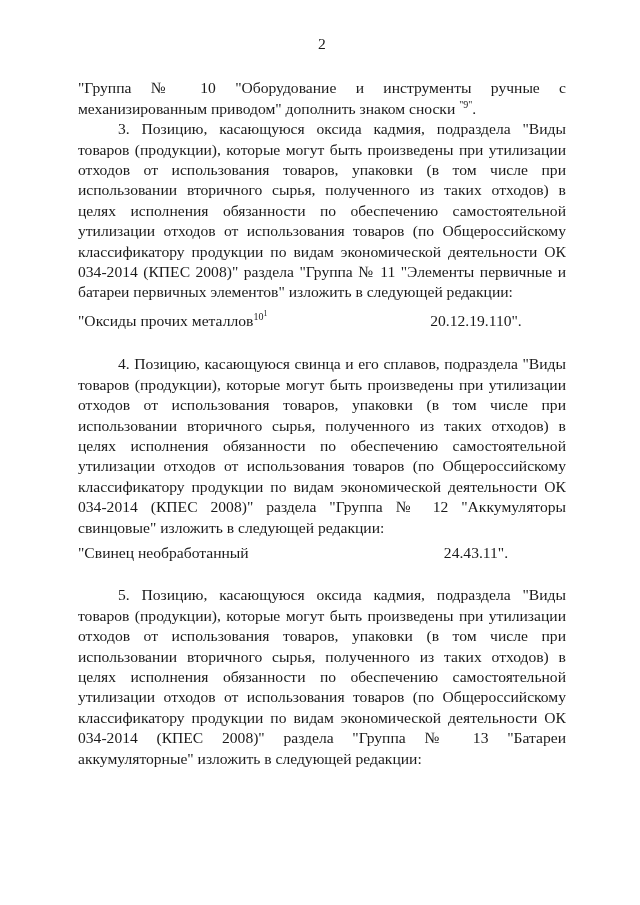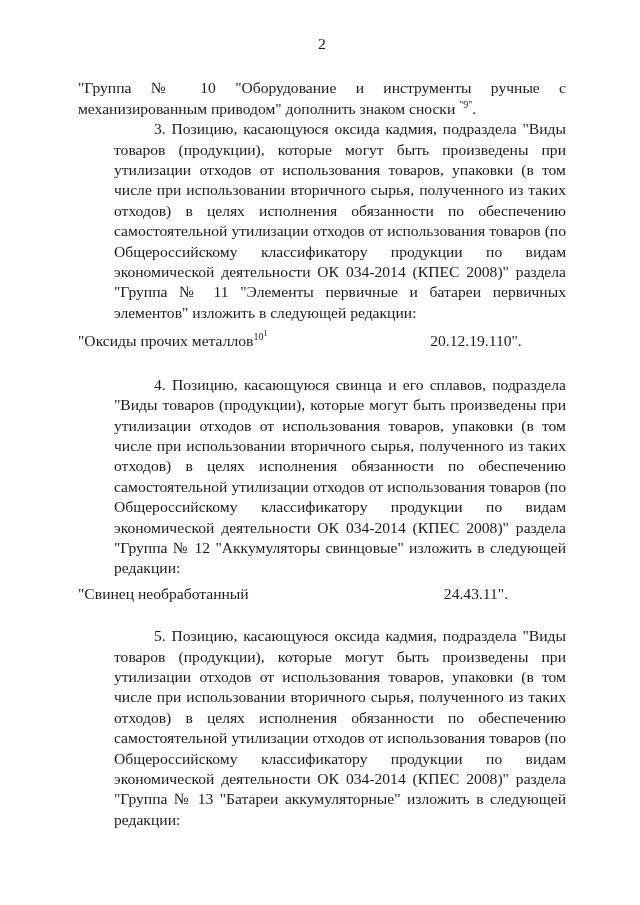--- a/index.html
+++ b/index.html
@@ -18,21 +18,21 @@
     overflow: hidden;
   }
   .page-number {
     text-align: center;
     margin-bottom: 24px;
   }
   .para {
     margin: 0;
     text-align: justify;
   }
-  .para.indent { text-indent: 40px; margin-left: 36px; }
+  .para.indent { text-indent: 40px; }
   .fn {
     font-size: 10px;
     vertical-align: 6px;
     line-height: 0;
   }
   .fn2 {
     font-size: 8px;
     vertical-align: 4px;
     line-height: 0;
   }

